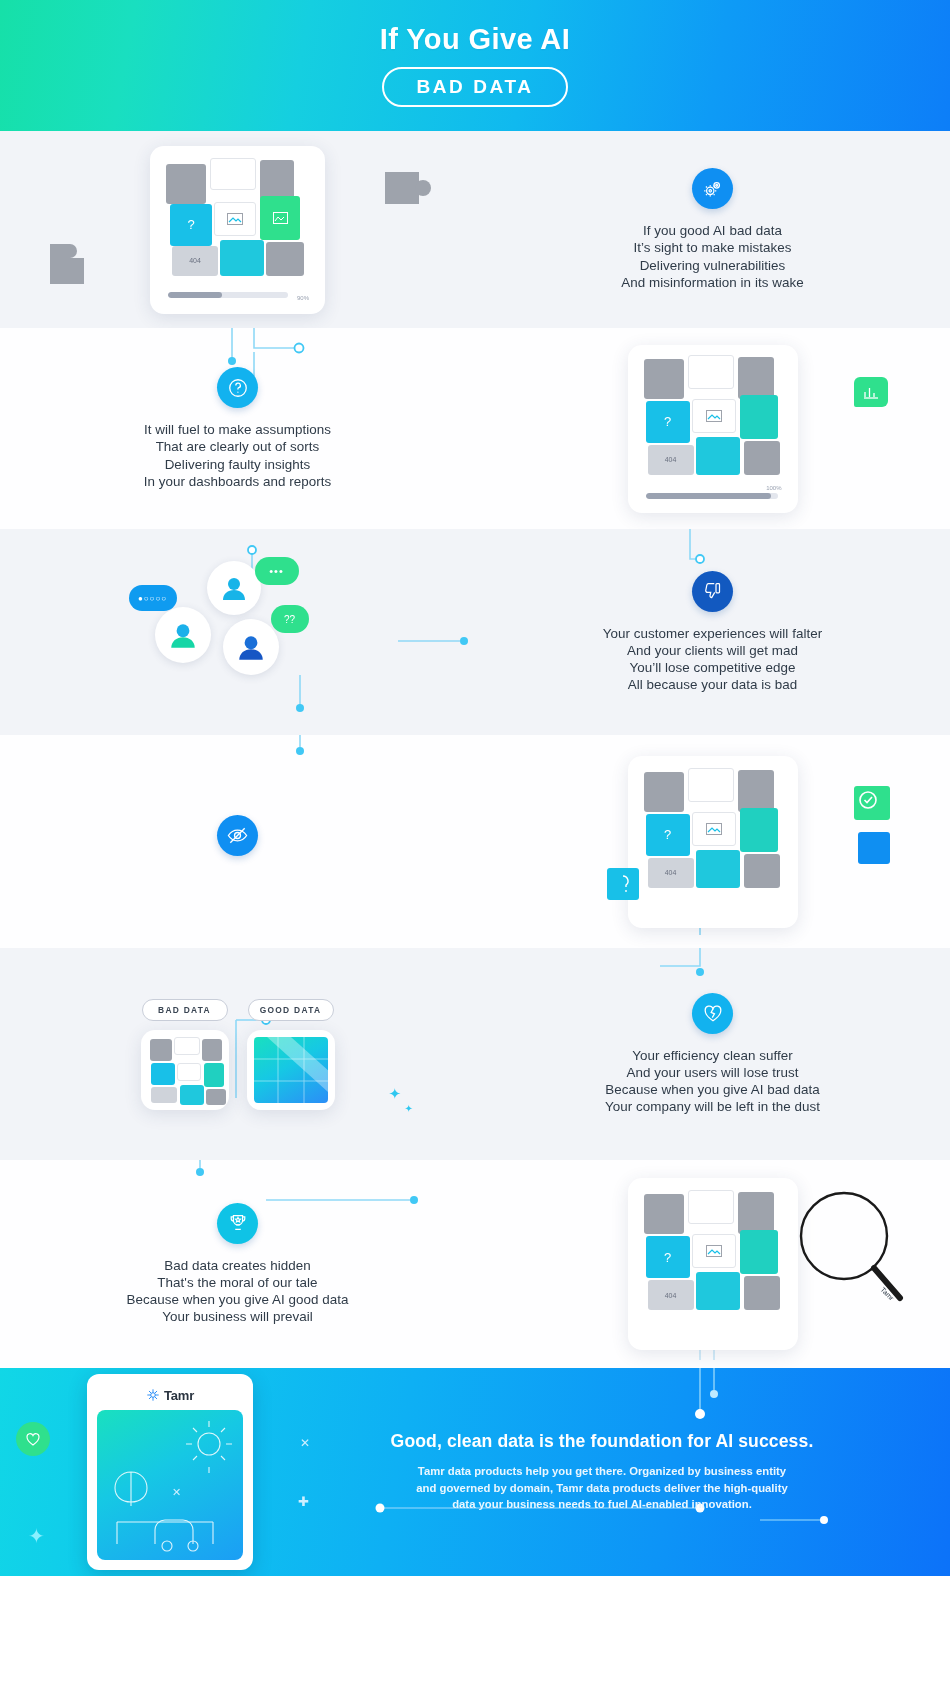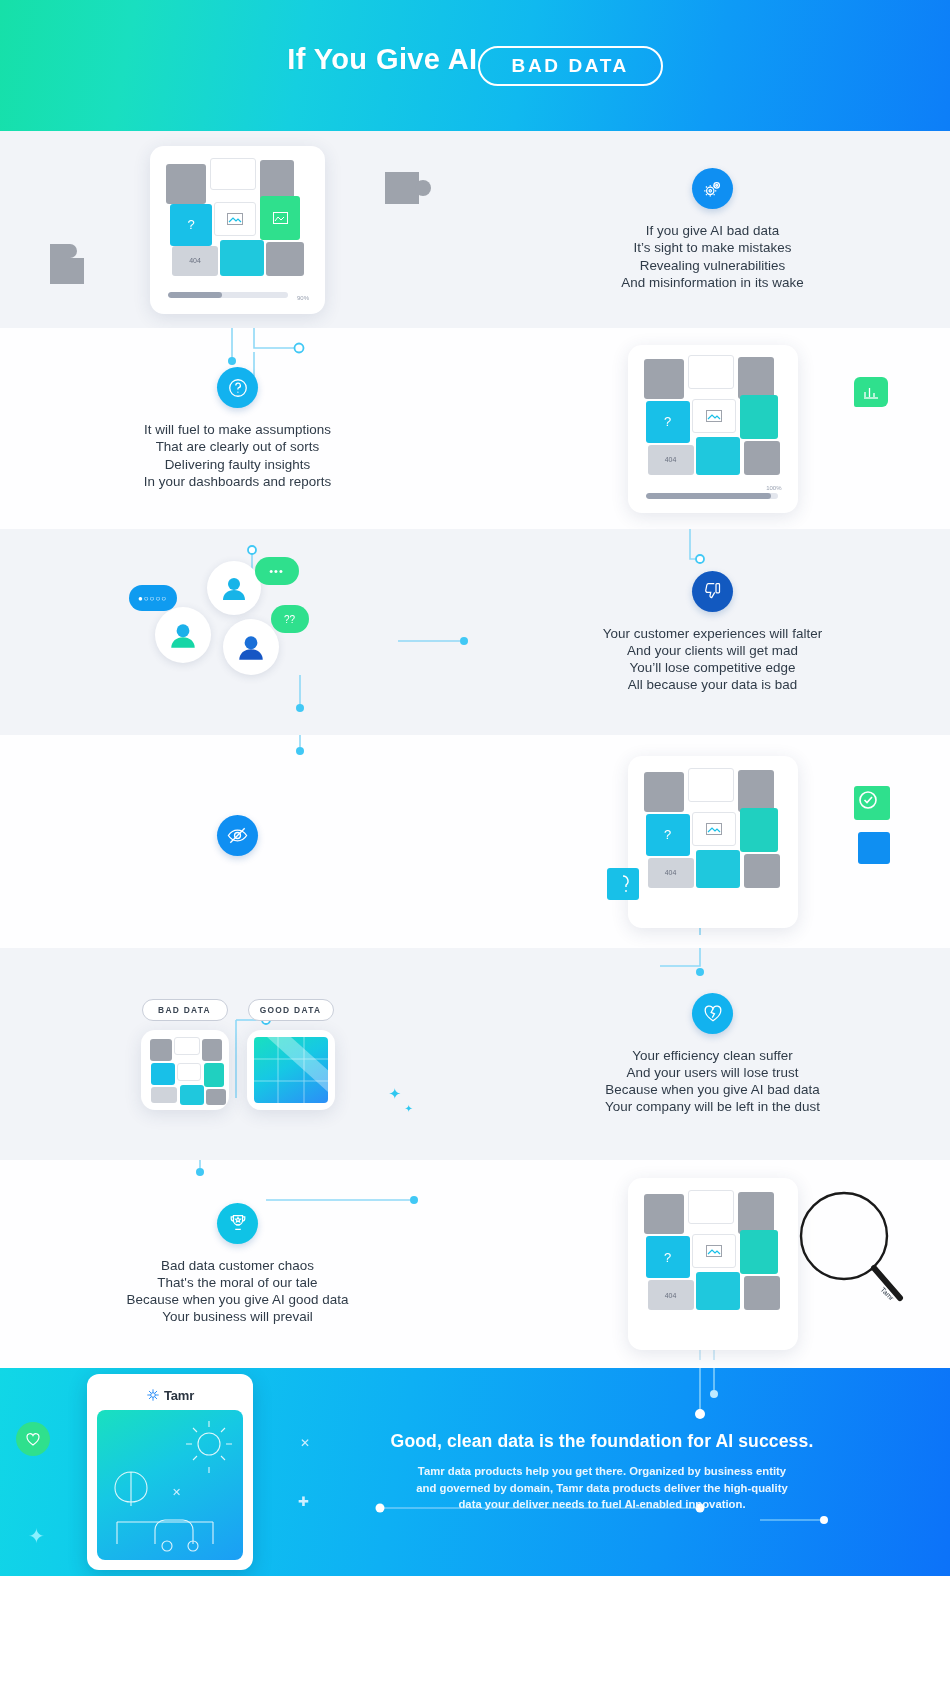--- a/index.html
+++ b/index.html
@@ -15,21 +15,21 @@
     overflow: hidden;
     background: #ffffff;
   }
 
   
   .header {
     position: relative;
     height: 131px;
     background: linear-gradient(100deg, #16e0a8 0%, #19dfc0 14%, #15cfe0 32%, #10b9ef 55%, #0e9bf6 75%, #0d7ef8 100%);
     display: flex;
-    flex-direction: row;
+    flex-direction: column;
     align-items: center;
     justify-content: center;
   }
   .header-title {
     color: #ffffff;
     font-size: 29px;
     font-weight: bold;
     letter-spacing: 0.4px;
     line-height: 1;
     margin-bottom: 13px;
@@ -280,23 +280,23 @@
         <div class="badge" style="background:#0f8ff2">
           <svg width="22" height="22" viewBox="0 0 24 24" fill="none" stroke="#ffffff" stroke-width="1.4">
             <circle cx="9" cy="14" r="4"></circle>
               <circle cx="9" cy="14" r="1.3"></circle>
             <circle cx="16" cy="8" r="3"></circle>
               <circle cx="16" cy="8" r="1"></circle>
             <path d="M9 9.2v-1.4M9 20.2v-1.4M3.8 14H2.4M15.6 14h-1.4M5.3 10.3l-1-1M13.7 18.7l-1-1M5.3 17.7l-1 1M12.7 9.3l1-1"></path>
           </svg>
         </div>
         <div class="verse">
-          <span>If you give AI bad data</span>
+          <span>If you good AI bad data</span>
           <span>It’s sight to make mistakes</span>
-          <span>Revealing vulnerabilities</span>
+          <span>Delivering vulnerabilities</span>
           <span>And misinformation in its wake</span>
         </div>
       </div>
     </div>
   </div>
 
   <div class="section sec-white" style="height:201px">
     <svg class="circuit" width="950" height="201">
       <path d="M232 0 L232 30" stroke="#8fd9f7" stroke-width="1.6" fill="none"></path>
       <circle cx="232" cy="33" r="4" fill="#41c8f5"></circle>
@@ -644,21 +644,21 @@
       <div class="text-col">
         <div class="badge" style="background:#0fc3e6">
           <svg width="22" height="22" viewBox="0 0 24 24" fill="none" stroke="#ffffff" stroke-width="1.3">
             <path d="M7 4h10v5a5 5 0 0 1-10 0z"></path>
             <path d="M7 5.4H4.6v1.8A3 3 0 0 0 7.4 10M17 5.4h2.4v1.8A3 3 0 0 1 16.6 10"></path>
             <path d="M10 14.2h4M9 19h6"></path>
             <path d="M12 5.9l.8 1.7 1.9.2-1.4 1.3.4 1.8-1.7-.9-1.7.9.4-1.8-1.4-1.3 1.9-.2z"></path>
           </svg>
         </div>
         <div class="verse">
-          <span>Bad data customer chaos</span>
+          <span>Bad data creates hidden</span>
           <span>That's the moral of our tale</span>
           <span>Because when you give AI good data</span>
           <span>Your business will prevail</span>
         </div>
       </div>
     </div>
   </div>
 
   <div class="footer">
     <svg class="circuit" width="950" height="208">
@@ -708,18 +708,18 @@
       <div class="spark" style="left:28px;top:150px;font-size:20px;color:#8af0ff;">✦</div>
       <div class="spark" style="left:300px;top:62px;font-size:12px;color:#cfefff;">✕</div>
       <div class="spark" style="left:298px;top:120px;font-size:13px;color:#cfefff;">✚</div>
       <div class="spark" style="left:172px;top:112px;font-size:11px;color:#cfefff;">✕</div>
     </div>
     <div class="footer-right">
       <div class="footer-head">Good, clean data is the foundation for AI success.</div>
       <div class="footer-body">
         <span>Tamr data products help you get there. Organized by business entity</span>
         <span>and governed by domain, Tamr data products deliver the high-quality</span>
-        <span>data your deliver needs to fuel AI-enabled innovation.</span>
+        <span>data your business needs to fuel AI-enabled innovation.</span>
       </div>
     </div>
   </div>
 
 </div>
 
 </body></html>

